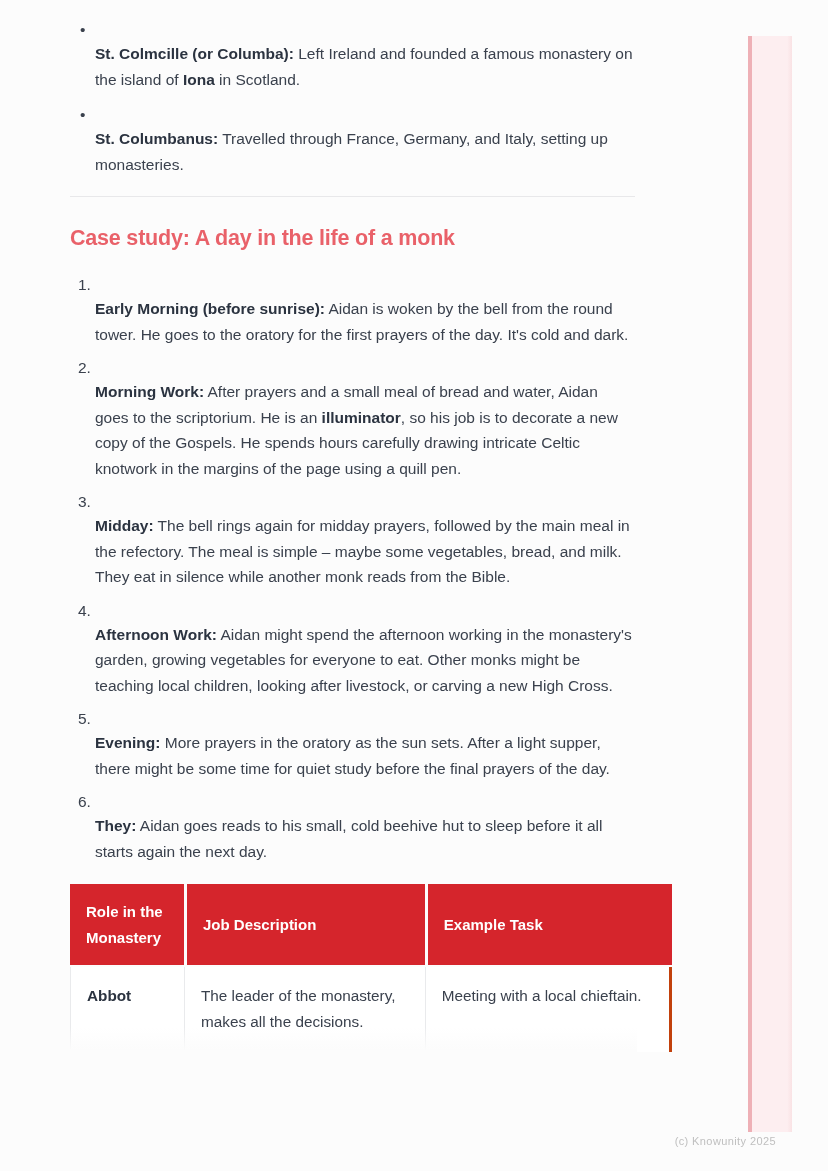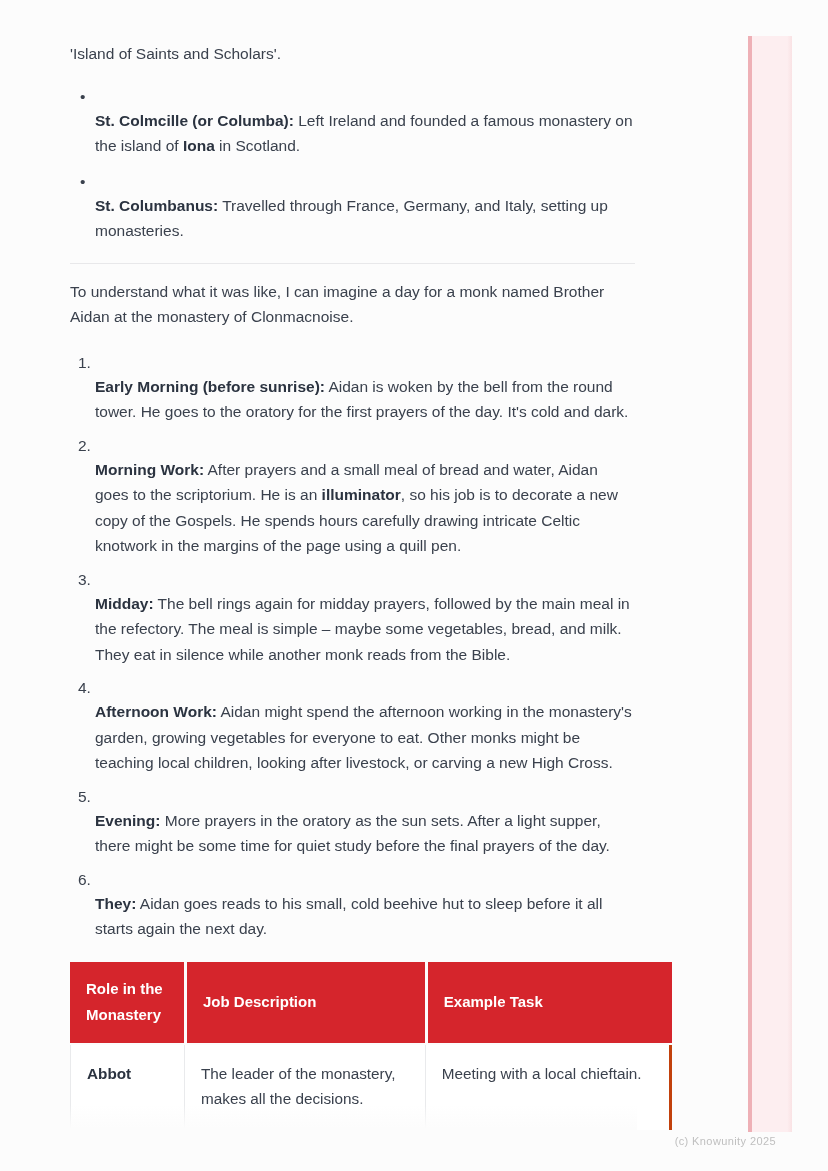--- a/index.html
+++ b/index.html
@@ -95,37 +95,36 @@
     letter-spacing: 0.4px;
     z-index: 2;
   }
 </style>
 </head>
 <body>
 
 <div class="page">
   <div class="content">
 
-    <p class="p-intro"><span>'Island of Saints and Scholars'.</span></p>
 
     <div class="bullet-list">
       <div class="li">
         <span class="marker">•</span>
         <span class="li-text"><span class="b">St. Colmcille (or Columba):</span><span> Left Ireland and founded a famous monastery on the island of </span><span class="b">Iona</span><span> in Scotland.</span></span>
       </div>
       <div class="li">
         <span class="marker">•</span>
         <span class="li-text"><span class="b">St. Columbanus:</span><span> Travelled through France, Germany, and Italy, setting up monasteries.</span></span>
       </div>
     </div>
 
     <hr class="divider">
 
+    <h2 class="section-heading">Case study: A day in the life of a monk</h2>
 
-    <p class="p-case"><span>To understand what it was like, I can imagine a day for a monk named Brother Aidan at the monastery of Clonmacnoise.</span></p>
 
     <div class="num-list">
       <div class="li">
         <span class="marker">1.</span>
         <span class="li-text"><span class="b">Early Morning (before sunrise):</span><span> Aidan is woken by the bell from the round tower. He goes to the oratory for the first prayers of the day. It's cold and dark.</span></span>
       </div>
       <div class="li">
         <span class="marker">2.</span>
         <span class="li-text"><span class="b">Morning Work:</span><span> After prayers and a small meal of bread and water, Aidan goes to the scriptorium. He is an </span><span class="b">illuminator</span><span>, so his job is to decorate a new copy of the Gospels. He spends hours carefully drawing intricate Celtic knotwork in the margins of the page using a quill pen.</span></span>
       </div>

